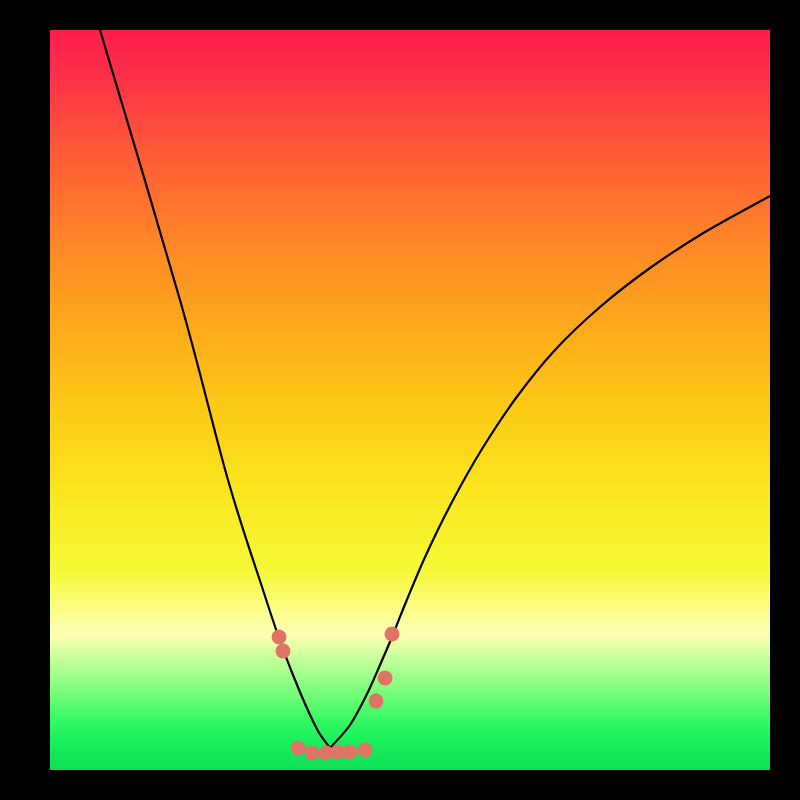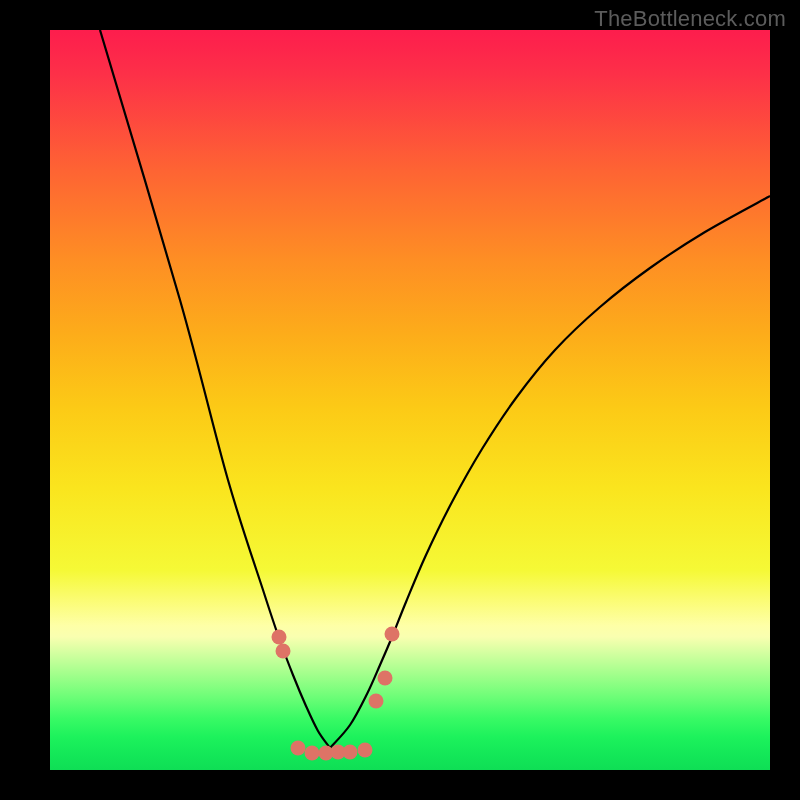--- a/index.html
+++ b/index.html
@@ -92,14 +92,13 @@
           <circle cx="288" cy="722" r="7.5" fill="#de7366"></circle>
           <circle cx="300" cy="722" r="7.5" fill="#de7366"></circle>
           <circle cx="315" cy="720" r="7.5" fill="#de7366"></circle>
           <circle cx="326" cy="671" r="7.5" fill="#de7366"></circle>
           <circle cx="335" cy="648" r="7.5" fill="#de7366"></circle>
           <circle cx="342" cy="604" r="7.5" fill="#de7366"></circle>
         </g>
     </svg>
   </div>
 
-  <div class="watermark">TheBottleneck.com</div>
 </div>
 
 </body></html>

